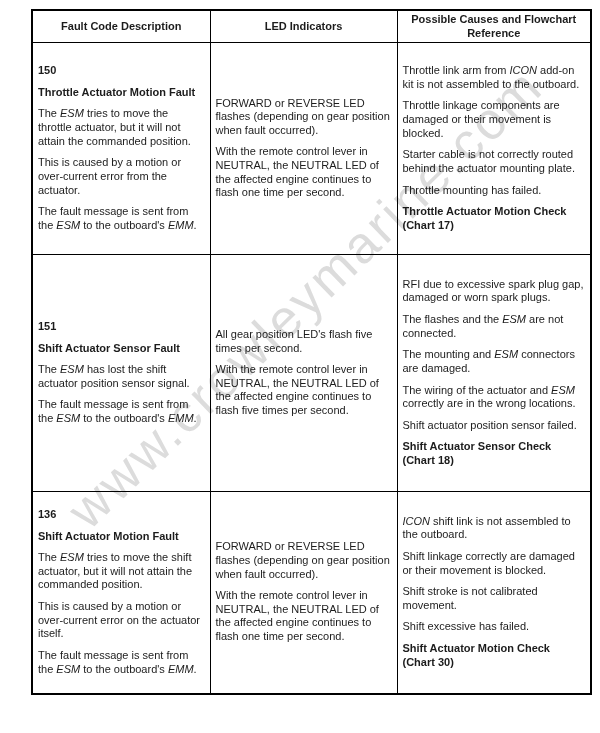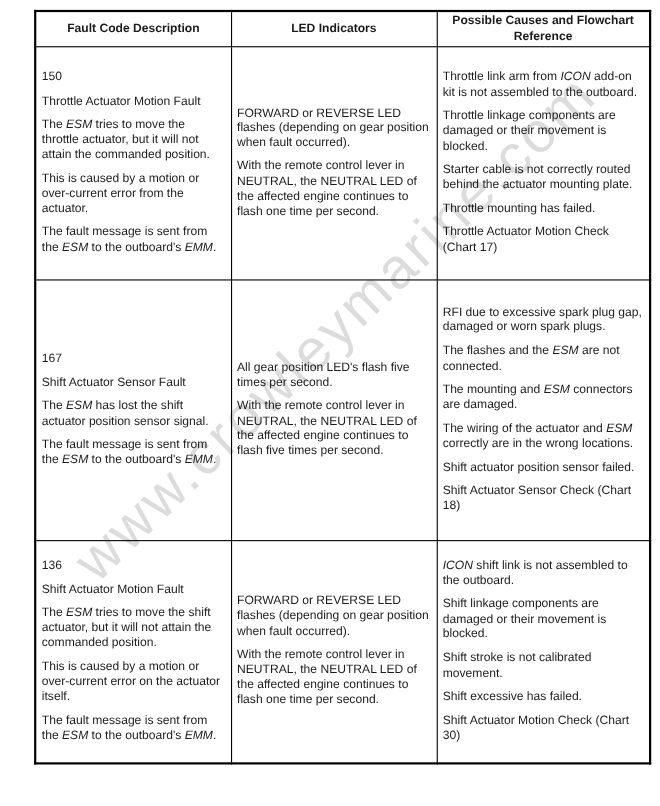--- a/index.html
+++ b/index.html
@@ -39,21 +39,21 @@
     height: 28px;
     padding: 2px 6px;
   }
   table.fault-table td { text-align: left; }
   tr.row-150 td { height: 212px; }
   tr.row-151 td { height: 237px; }
   tr.row-152 td { height: 202px; }
   .para { margin: 0 0 8px 0; }
   .para:last-child { margin-bottom: 0; }
   .para span.i { font-style: italic; }
-  .para span.b { font-weight: normal; }
+  .para span.b { font-weight: bold; }
   .watermark {
     position: absolute;
     left: 305px; top: 298px;
     transform: translate(-50%, -50%) rotate(-44deg);
     font-size: 52px;
     letter-spacing: 3px;
     color: #bfbfbf;
     opacity: 0.55;
     white-space: nowrap;
     z-index: 5;
@@ -95,21 +95,21 @@
           <td>
             <p class="para"><span>Throttle link arm from </span><span class="i">ICON</span><span> add-on kit is not assembled to the outboard.</span></p>
             <p class="para"><span>Throttle linkage components are damaged or their movement is blocked.</span></p>
             <p class="para"><span>Starter cable is not correctly routed behind the actuator mounting plate.</span></p>
             <p class="para"><span>Throttle mounting has failed.</span></p>
             <p class="para"><span class="b">Throttle Actuator Motion Check (Chart 17)</span></p>
           </td>
         </tr>
         <tr class="row-151">
           <td>
-            <p class="para"><span class="b">167</span></p>
+            <p class="para"><span class="b">151</span></p>
             <p class="para"><span class="b">Shift Actuator Sensor Fault</span></p>
             <p class="para"><span>The </span><span class="i">ESM</span><span> has lost the shift actuator position sensor signal.</span></p>
             <p class="para"><span>The fault message is sent from the </span><span class="i">ESM</span><span> to the outboard's </span><span class="i">EMM</span><span>.</span></p>
           </td>
           <td>
             <p class="para"><span>All gear position LED's flash five times per second.</span></p>
             <p class="para"><span>With the remote control lever in NEUTRAL, the NEUTRAL LED of the affected engine continues to flash five times per second.</span></p>
           </td>
           <td>
             <p class="para"><span>RFI due to excessive spark plug gap, damaged or worn spark plugs.</span></p>
@@ -127,21 +127,21 @@
             <p class="para"><span>The </span><span class="i">ESM</span><span> tries to move the shift actuator, but it will not attain the commanded position.</span></p>
             <p class="para"><span>This is caused by a motion or over-current error on the actuator itself.</span></p>
             <p class="para"><span>The fault message is sent from the </span><span class="i">ESM</span><span> to the outboard's </span><span class="i">EMM</span><span>.</span></p>
           </td>
           <td>
             <p class="para"><span>FORWARD or REVERSE LED flashes (depending on gear position when fault occurred).</span></p>
             <p class="para"><span>With the remote control lever in NEUTRAL, the NEUTRAL LED of the affected engine continues to flash one time per second.</span></p>
           </td>
           <td>
             <p class="para"><span class="i">ICON</span><span> shift link is not assembled to the outboard.</span></p>
-            <p class="para"><span>Shift linkage components are damaged or their movement is blocked.</span></p>
+            <p class="para"><span>Shift linkage correctly are damaged or their movement is blocked.</span></p>
             <p class="para"><span>Shift stroke is not calibrated movement.</span></p>
             <p class="para"><span>Shift excessive has failed.</span></p>
             <p class="para"><span class="b">Shift Actuator Motion Check (Chart 30)</span></p>
           </td>
         </tr>
       </tbody>
   </table>
 
   <div class="watermark">www.crowleymarine.com</div>
 

